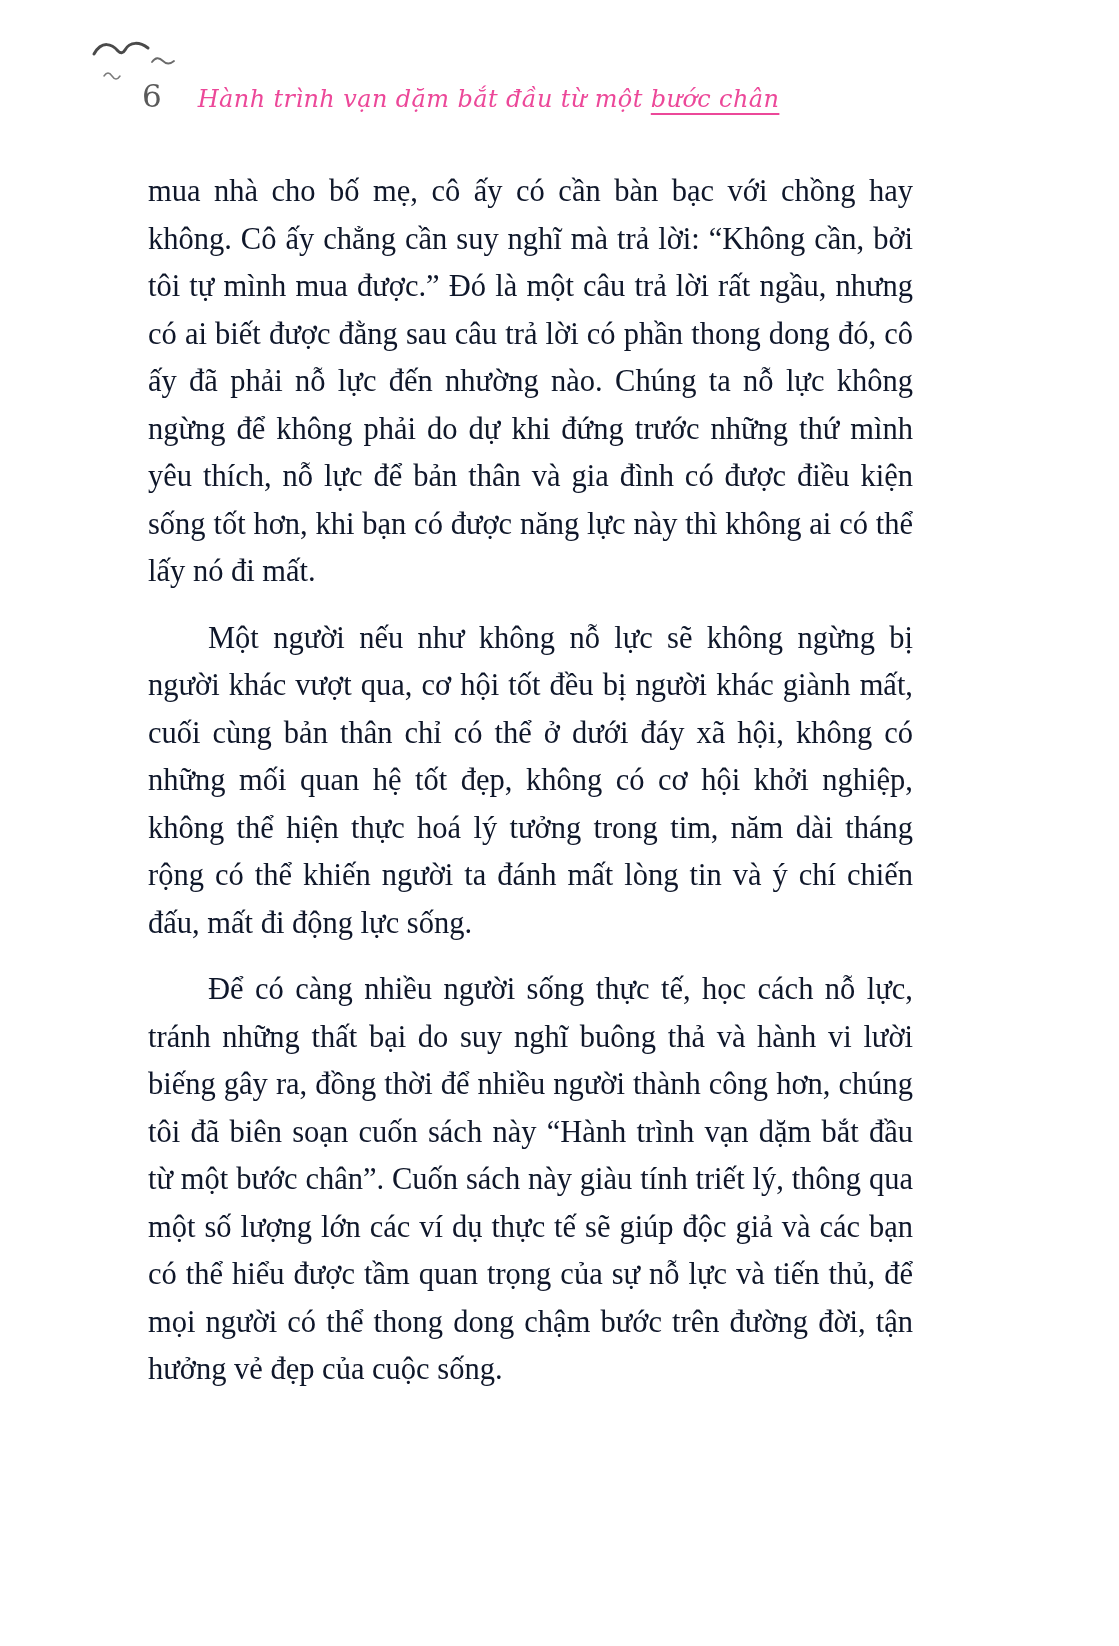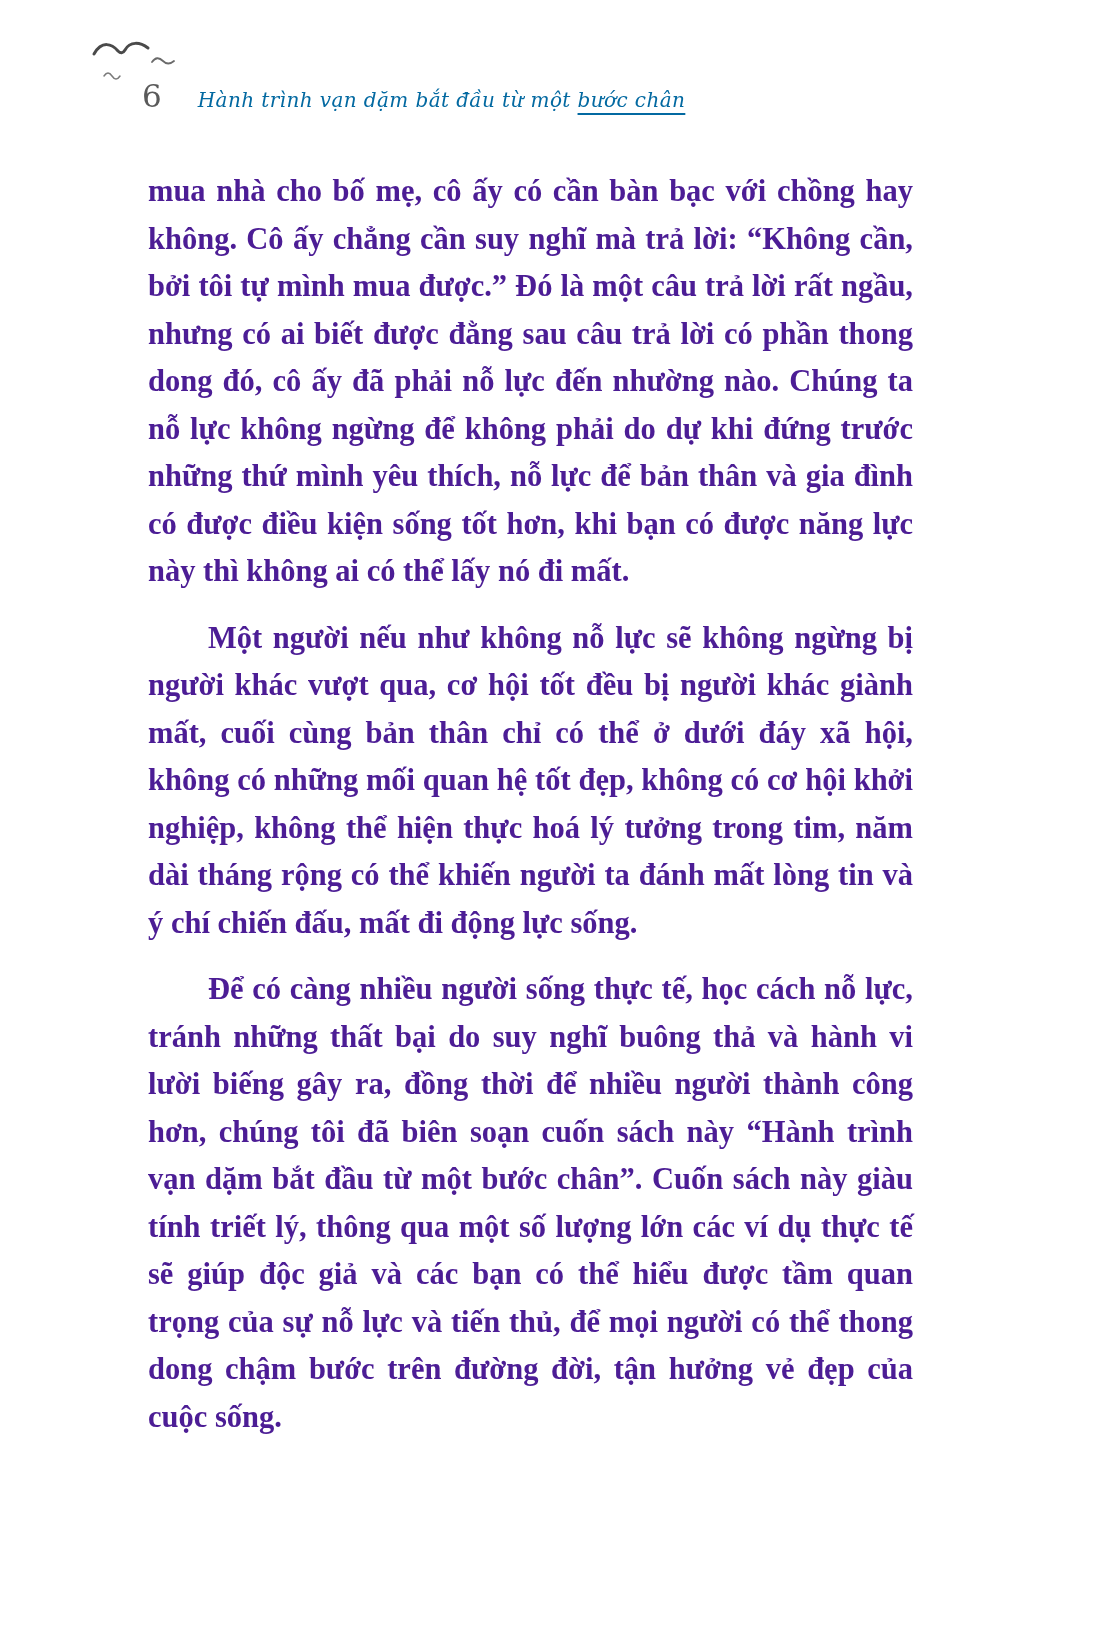--- a/index.html
+++ b/index.html
@@ -33,42 +33,41 @@
     align-items: baseline;
     white-space: nowrap;
   }
   .page-number {
     font-size: 31px;
     color: #5a5a5a;
     font-family: "DejaVu Serif", serif;
   }
   .header-title {
     margin-left: 36px;
-    font-size: 20px;
+    font-size: 24px;
     font-style: italic;
-    color: #0369a1;
+    color: #ec4899;
     letter-spacing: 0.4px;
     font-family: "DejaVu Serif", serif;
     text-align: right;
   }
   .header-title .underlined {
     text-decoration: underline;
     text-underline-offset: 6px;
     text-decoration-thickness: 1.5px;
   }
   .content {
     position: absolute;
     top: 168px;
     left: 148px;
     width: 765px;
     font-size: 30.5px;
     line-height: 47.5px;
     text-align: justify;
-    color: #4c1d95;
-    font-weight: bold;
+    color: #0f172a;
   }
   .content p {
     margin: 0 0 19px 0;
   }
   .content p.indent {
     text-indent: 60px;
   }
 </style>
 </head>
 <body>

